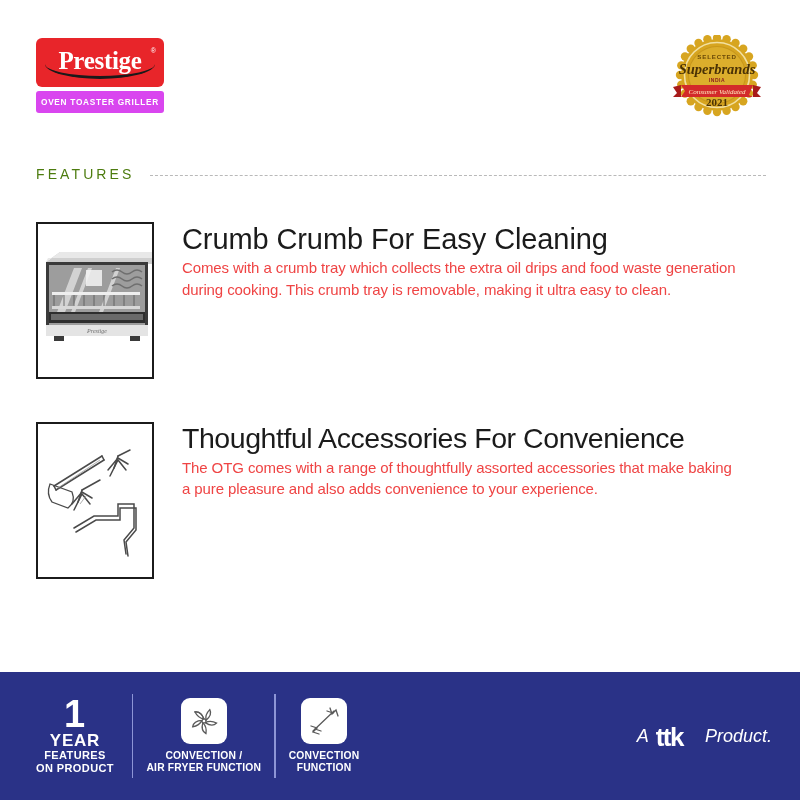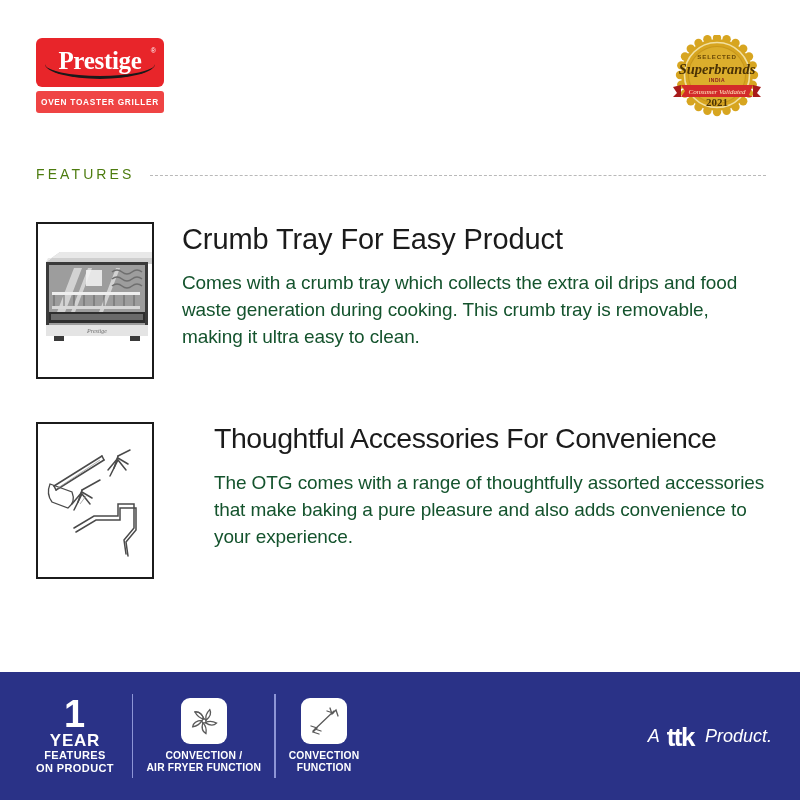--- a/index.html
+++ b/index.html
@@ -63,21 +63,21 @@
     bottom: 8px;
     width: 110px;
     height: 12px;
     border-bottom: 3px solid #1a1a1a;
     border-radius: 0 0 50% 50% / 0 0 100% 100%;
   }
   .brand-sub {
     margin-top: 4px;
     width: 128px;
     height: 22px;
-    background: #ef4444;
+    background: #d946ef;
     border-radius: 3px;
     display: flex;
     align-items: center;
     justify-content: center;
   }
   .brand-sub-text {
     color: #ffffff;
     font-size: 8.3px;
     font-weight: bold;
     letter-spacing: 0.7px;
@@ -118,21 +118,21 @@
   }
 
   
   .feature {
     position: absolute;
     left: 36px;
     display: flex;
     align-items: flex-start;
   }
   .feature-1 { top: 222px; }
-  .feature-2 { top: 422px; gap: 32px; }
+  .feature-2 { top: 422px; }
 
   .thumb {
     width: 118px;
     height: 157px;
     border: 2px solid #1b1b1b;
     background: #ffffff;
     box-sizing: border-box;
     flex: 0 0 auto;
     overflow: hidden;
     position: relative;
@@ -145,24 +145,24 @@
   }
   .feature-title {
     font-size: 29px;
     color: #1b1b1b;
     line-height: 1.05;
     font-weight: 400;
     white-space: nowrap;
     letter-spacing: -0.1px;
   }
   .feature-body {
-    font-size: 19px;
-    color: #14532d;
+    font-size: 15px;
+    color: #ef4444;
     line-height: 1.42;
-    margin-top: 16px;
+    margin-top: 3px;
     max-width: 560px;
     letter-spacing: -0.1px;
   }
   .feature-2 .feature-title { font-size: 28.5px; letter-spacing: -0.45px; }
 
   
   .footer {
     position: absolute;
     left: 0;
     top: 672px;
@@ -247,21 +247,21 @@
   .ttk-logo {
     font-size: 26px;
     font-weight: bold;
     letter-spacing: -1.5px;
     position: relative;
     top: 1px;
   }
   .ttk-product {
     font-size: 18px;
     font-style: italic;
-    margin-left: 11px;
+    margin-left: 22px;
   }
 </style>
 </head>
 <body>
 
 <div class="header">
 
   <div class="brand-logo">
     <div class="brand-mark">
       <span class="brand-mark-text">Prestige</span>
@@ -371,21 +371,21 @@
 
         <rect x="6" y="77" width="102" height="11" fill="#e4e4e4"></rect>
         <text x="57" y="85" text-anchor="middle" fill="#707070" font-family="Liberation Serif, serif" font-size="6" font-style="italic">Prestige</text>
 
         <rect x="14" y="88" width="10" height="5" fill="#3a3a3a"></rect>
         <rect x="90" y="88" width="10" height="5" fill="#3a3a3a"></rect>
       </g>
     </svg>
   </div>
   <div class="feature-text">
-    <div class="feature-title">Crumb Tray For Easy Product</div>
+    <div class="feature-title">Crumb Crumb For Easy Cleaning</div>
     <div class="feature-body">Comes with a crumb tray which collects the extra oil drips and food waste generation during cooking. This crumb tray is removable, making it ultra easy to clean.</div>
   </div>
 </div>
 
 <div class="feature feature-2">
   <div class="thumb">
     <svg width="114" height="153" viewBox="0 0 114 153">
       <rect width="114" height="153" fill="#ffffff"></rect>
       <g stroke="#4a4a4a" fill="none" stroke-width="1.5" stroke-linecap="round">
 

